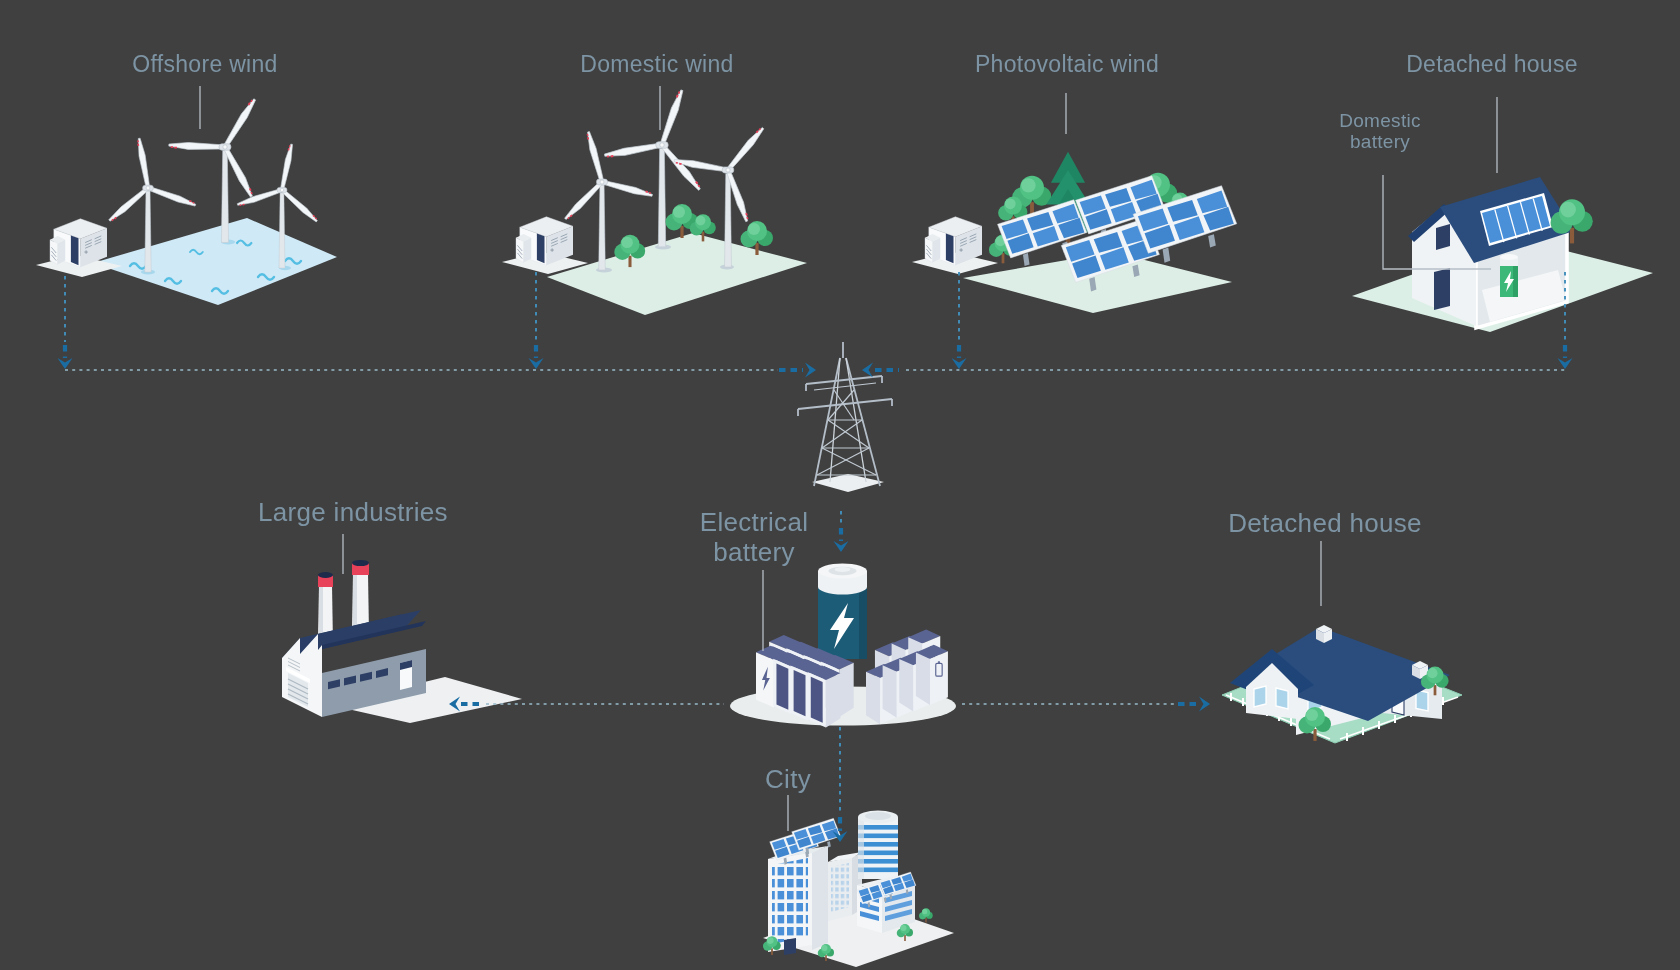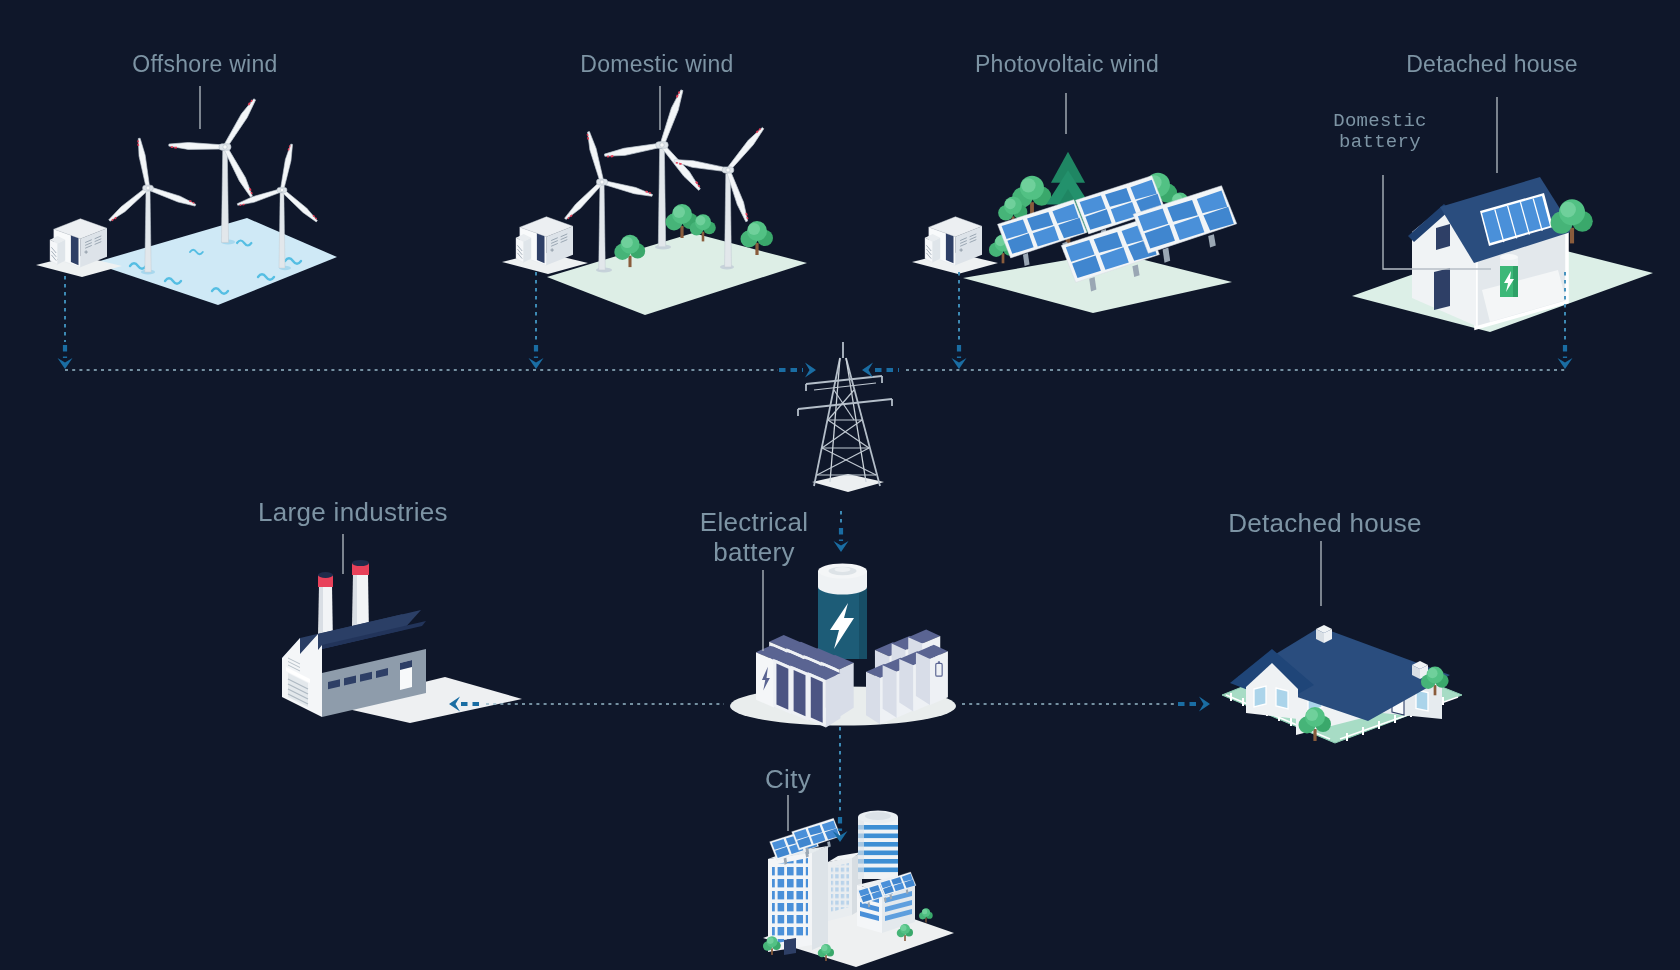--- a/index.html
+++ b/index.html
@@ -1,22 +1,22 @@
 <!DOCTYPE html>
 <html><head>
 <meta charset="utf-8">
 <style>
   html,body{margin:0;padding:0;background:#ffffff;}
-  #canvas{position:relative;width:1680px;height:970px;background:#0f172a;overflow:hidden;
+  #canvas{position:relative;width:1680px;height:970px;background:#404040;overflow:hidden;
           font-family:"Liberation Sans",sans-serif;}
   .label{position:absolute;text-align:center;color:#7d94a4;letter-spacing:.3px;line-height:1.16;
          font-family:"Liberation Sans",sans-serif;user-select:none;}
   .lab-lg{font-size:23px;}
   .lab-md{font-size:26px;}
-  .lab-sm{font-size:19px;line-height:1.1;font-family:Liberation Mono, monospace;}
+  .lab-sm{font-size:19px;line-height:1.1;}
   figure{position:absolute;margin:0;padding:0;}
   svg{display:block;}
   #overlay{position:absolute;left:0;top:0;z-index:10;pointer-events:none;}
 </style>
 </head>
 <body>
 
 <div id="canvas">
 
 <svg width="0" height="0" style="position:absolute" aria-hidden="true">

